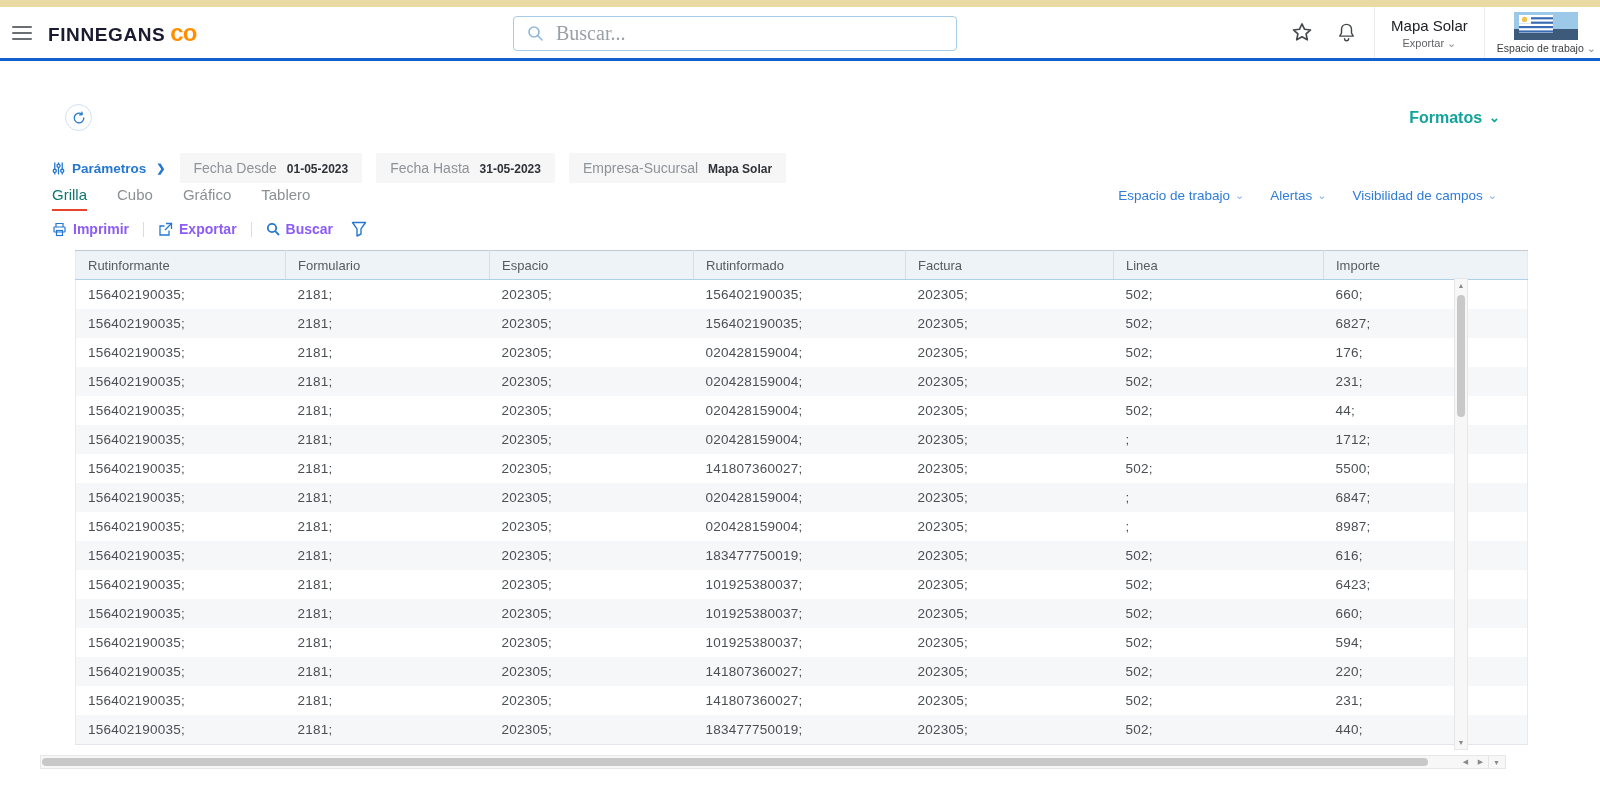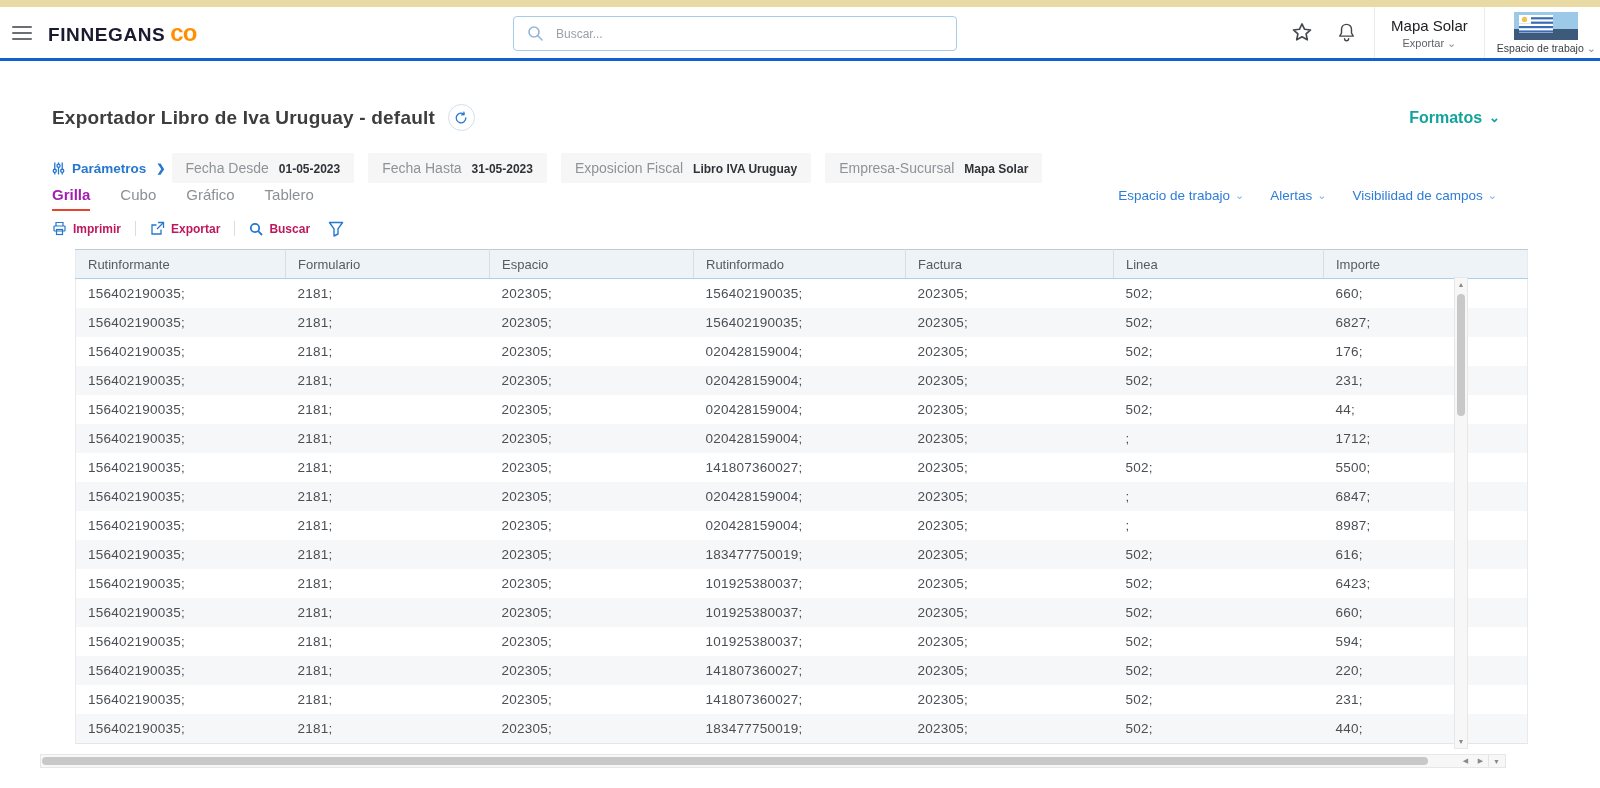--- a/index.html
+++ b/index.html
@@ -21,21 +21,21 @@
   .hamburger { display:flex; flex-direction:column; gap:4px; width:20px; margin:0 16px 0 2px; cursor:pointer; }
   .hamburger span { height:2px; background:#6b6f73; border-radius:1px; }
   .brand { display:flex; align-items:baseline; cursor:pointer; }
   .brand-text { font-size:19px; font-weight:800; letter-spacing:0.6px; color:#1a1a30; }
   .brand-mark { font-size:24px; font-weight:800; letter-spacing:-1px; color:#ff8f00; margin-left:5px; }
   .search {
     position:absolute; left:513px; top:9px; width:444px; height:35px;
     border:1px solid #a6cce9; border-radius:4px; background:#fff;
     display:flex; align-items:center; gap:10px; padding:0 13px;
   }
-  .search-input { border:none; outline:none; flex:1; font-size:12px; color:#3c4043; font-family:Liberation Sans, sans-serif; background:transparent; }
+  .search-input { border:none; outline:none; flex:1; font-size:20px; color:#3c4043; font-family:Liberation Serif, serif; background:transparent; }
   .search-input::placeholder { color:#9aa0a6; }
   .header-right { margin-left:auto; display:flex; align-items:center; height:100%; }
   .hicon { display:flex; align-items:center; cursor:pointer; }
   .hicon.star { margin-right:20px; }
   .hicon.bell { margin-right:16px; }
   .company {
     height:100%; border-left:1px solid #ececec; border-right:1px solid #ececec;
     padding:5px 16px 4px; display:flex; flex-direction:column; align-items:center; justify-content:center; cursor:pointer;
   }
   .company-name { font-size:15px; color:#202124; }
@@ -49,39 +49,39 @@
   .title-row { display:flex; align-items:center; margin:43px 100px 0 52px; }
   .page-title { font-size:19px; font-weight:600; color:#3d3d3d; margin:0; letter-spacing:0.2px; }
   .refresh-btn {
     width:27px; height:27px; border-radius:50%; border:1px solid #cfe0ef; background:#fff;
     margin-left:13px; display:flex; align-items:center; justify-content:center; cursor:pointer; padding:0;
   }
   .formats { margin-left:auto; color:#12a39a; font-size:16px; font-weight:600; display:flex; align-items:center; gap:7px; cursor:pointer; }
   .formats .caret { color:#12a39a; font-size:13px; }
 
   
-  .params-row { display:flex; align-items:center; margin:22px 40px 0 52px; gap:6px; }
+  .params-row { display:flex; align-items:center; margin:22px 40px 0 52px; gap:14px; }
   .params-toggle { color:#2577d0; font-weight:700; font-size:13.5px; display:flex; align-items:center; gap:7px; cursor:pointer; }
   .params-toggle .chev { font-size:11px; margin-left:3px; color:#2577d0; }
   .param-field { background:#f6f6f6; border-radius:2px; padding:7px 14px; display:flex; align-items:baseline; gap:10px; cursor:pointer; }
   .pf-label { font-size:14px; color:#8e9398; }
   .pf-value { font-size:12px; color:#2f3337; font-weight:600; }
 
   
   .tabs-row { display:flex; align-items:flex-end; margin:3px 103px 0 52px; }
   .tabs { display:flex; gap:30px; }
   .tab { font-size:15px; color:#8b9095; padding-bottom:6px; border-bottom:2px solid transparent; cursor:pointer; }
-  .tab.active { color:#a21caf; font-weight:700; border-bottom-color:#e8432c; }
+  .tab.active { color:#0f766e; font-weight:400; border-bottom-color:#e8432c; }
   .view-links { margin-left:auto; display:flex; gap:26px; padding-bottom:8px; }
   .vlink { color:#2e7cd6; font-size:13.5px; display:flex; align-items:center; gap:5px; cursor:pointer; }
   .vlink .caret { color:#7fb3e8; }
 
   
   .toolbar { display:flex; align-items:center; margin:6px 0 0 52px; }
-  .tool { display:flex; align-items:center; gap:6px; color:#be185d; font-size:12px; font-weight:600; cursor:pointer; padding:4px 0; }
+  .tool { display:flex; align-items:center; gap:6px; color:#8b5cf6; font-size:14px; font-weight:600; cursor:pointer; padding:4px 0; }
   .tsep { width:1px; height:15px; background:#d8dde2; margin:0 14px; }
   .funnel { margin-left:18px; display:flex; cursor:pointer; }
 
   
   .grid-area { position:relative; margin:9px 0 0 40px; width:1428px;padding-left:35px; }
   .grid-table {
     border-collapse:collapse; table-layout:fixed; width:1452px;
     border-left:1px solid #e8eaed; border-right:1px solid #e8eaed; border-bottom:1px solid #e3e6ea;
   }
   .grid-table thead th {
@@ -182,21 +182,20 @@
         <span>Espacio de trabajo</span>
         <span class="caret">⌄</span>
       </div>
     </div>
   </div>
 </header>
 
 <main>
 
   <div class="title-row">
-    <h1 class="page-title">Exportador Libro de Iva Uruguay - default</h1>
     <button class="refresh-btn">
       <svg width="14" height="14" viewBox="0 0 16 16" fill="none" stroke="#2577d0" stroke-width="1.5" stroke-linecap="round">
           <path d="M13.5 8A5.5 5.5 0 1 1 11 3.4"></path>
           <path d="M11.3 1.2l.3 2.8-2.8.4" stroke-linejoin="round"></path>
         </svg>
     </button>
     <a class="formats">
       <span>Formatos</span>
       <span class="caret">⌄</span>
     </a>
@@ -216,24 +215,20 @@
       <span class="chev">❯</span>
     </a>
     <div style="display:flex; gap:14px;">
         <div class="param-field">
           <span class="pf-label">Fecha Desde</span>
           <span class="pf-value">01-05-2023</span>
         </div>
         <div class="param-field">
           <span class="pf-label">Fecha Hasta</span>
           <span class="pf-value">31-05-2023</span>
-        </div>
-        <div class="param-field">
-          <span class="pf-label">Exposicion Fiscal</span>
-          <span class="pf-value">Libro IVA Uruguay</span>
         </div>
         <div class="param-field">
           <span class="pf-label">Empresa-Sucursal</span>
           <span class="pf-value">Mapa Solar</span>
         </div>
       </div>
   </div>
 
   <div class="tabs-row">
     <div class="tabs">

